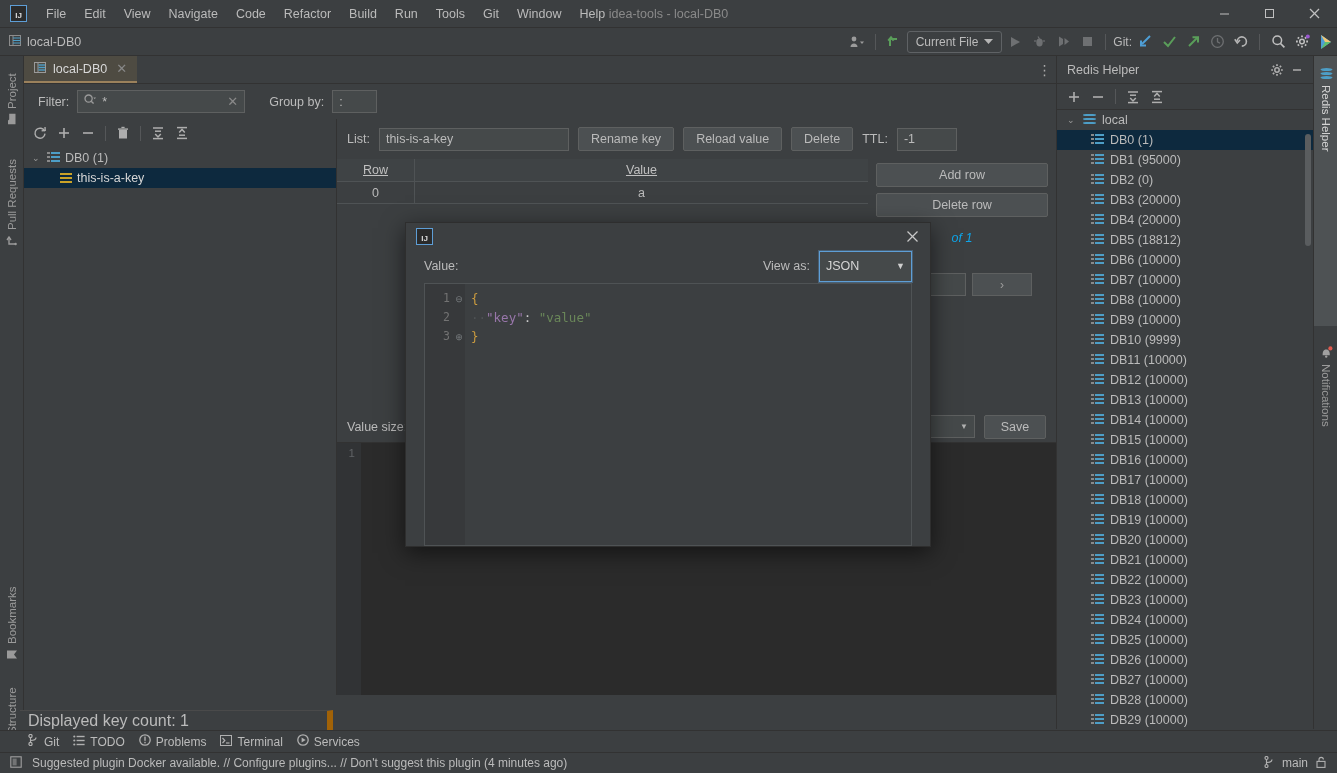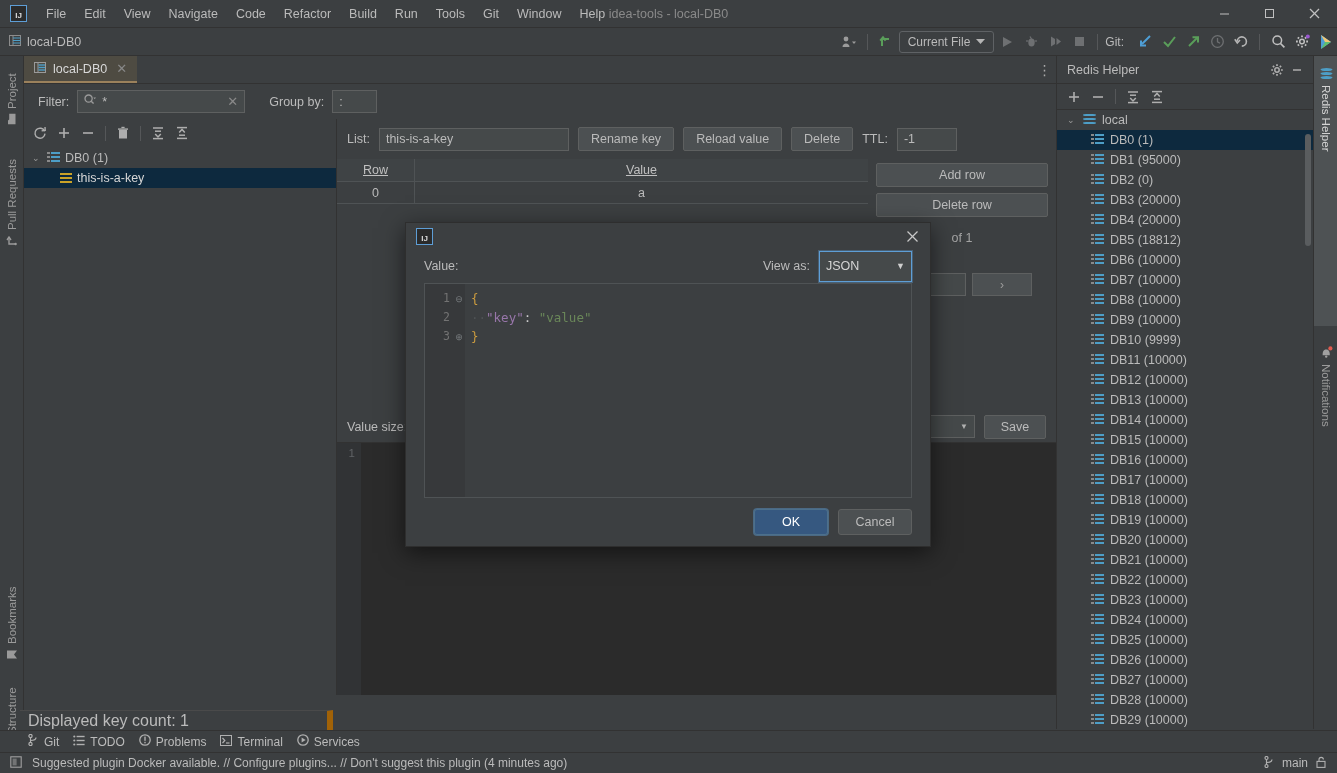--- a/index.html
+++ b/index.html
@@ -54,21 +54,21 @@
   .tb-btn {
     width: 22px; height: 22px; display: flex; align-items: center;
     justify-content: center; border-radius: 3px;
   }
   .tb-sep { width: 1px; height: 16px; background: #555759; margin: 0 5px; }
   .runconfig {
     display: flex; align-items: center; gap: 6px; height: 22px;
     padding: 0 8px; border: 1px solid #5f6265; border-radius: 3px;
     font-size: 12px; color: #bbbbbb; background: #3c3f41;
   }
-  .git-label { font-size: 12px; color: #bbbbbb; margin-right: 8px; }
+  .git-label { font-size: 12px; color: #bbbbbb; margin-right: 0; }
 
   
   .left-strip {
     position: absolute; top: 56px; left: 0; width: 24px; height: 673px;
     background: #3c3f41; border-right: 1px solid #323232;
   }
   .vtab {
     position: absolute; left: 0; width: 24px;
     writing-mode: vertical-rl; text-orientation: mixed;
     transform: rotate(180deg);
@@ -171,21 +171,21 @@
   .grid-head {
     height: 23px; display: flex; background: #3f4345; border-bottom: 1px solid #4f5355;
     font-size: 12.5px; color: #c0c0c0; text-decoration: underline;
   }
   .gh-row { width: 78px; display: flex; align-items: center; justify-content: center; border-right: 1px solid #4f5355; }
   .gh-val { flex: 1; display: flex; align-items: center; justify-content: center; }
   .grid-row { height: 22px; display: flex; font-size: 12.5px; color: #bbbbbb; border-bottom: 1px solid #4f5355; }
   .gr-row { width: 78px; display: flex; align-items: center; justify-content: center; border-right: 1px solid #4f5355; }
   .gr-val { flex: 1; display: flex; align-items: center; justify-content: center; }
   .grid-side { width: 188px; padding: 4px 8px 0 8px; display: flex; flex-direction: column; gap: 6px; }
-  .pager { display: flex; align-items: center; justify-content: center; gap: 6px; font-size: 12.5px; color: #a3a3a3; margin-top: 8px; }
+  .pager { display: flex; align-items: center; justify-content: center; gap: 6px; font-size: 12.5px; color: #0ea5e9; margin-top: 8px; font-style: italic; }
   .pg-field { width: 74px; height: 23px; border: 1px solid #5e6060; background: #45494a; }
   .pg-btn { width: 60px; height: 23px; border: 1px solid #5e6060; background: #4c5052; display:flex; align-items:center; justify-content:center; color:#9d9d9d; }
 
   .valsize-bar { height: 30px; display: flex; align-items: center; gap: 10px; padding: 0 10px; }
   .combo {
     height: 23px; min-width: 96px; border: 1px solid #5e6060; background: #45494a;
     display: flex; align-items: center; padding: 0 6px; gap: 6px; font-size: 12.5px; color: #bbbbbb;
   }
   .combo .arrow { margin-left: auto; color: #b0b0b0; font-size: 8px; }
   .val-editor { flex: 1; display: flex; border-top: 1px solid #323232; }
@@ -1219,19 +1219,15 @@
           <div class="fold-ico"></div>
           <div class="fold-ico">⊕</div>
         </div>
       <div class="cw-code" id="code-body">
           <div class="cline"><span class="c-brace">{</span></div>
           <div class="cline"><span class="c-dot">··</span><span class="c-key">"key"</span><span class="c-colon">:</span><span class="c-colon"> </span><span class="c-str">"value"</span></div>
           <div class="cline"><span class="c-brace">}</span></div>
         </div>
     </div>
 
-    <div class="dlg-foot">
-      <div class="btn-primary">OK</div>
-      <div class="btn-default">Cancel</div>
-    </div>
   </div>
 
 </div>
 
 </body></html>

